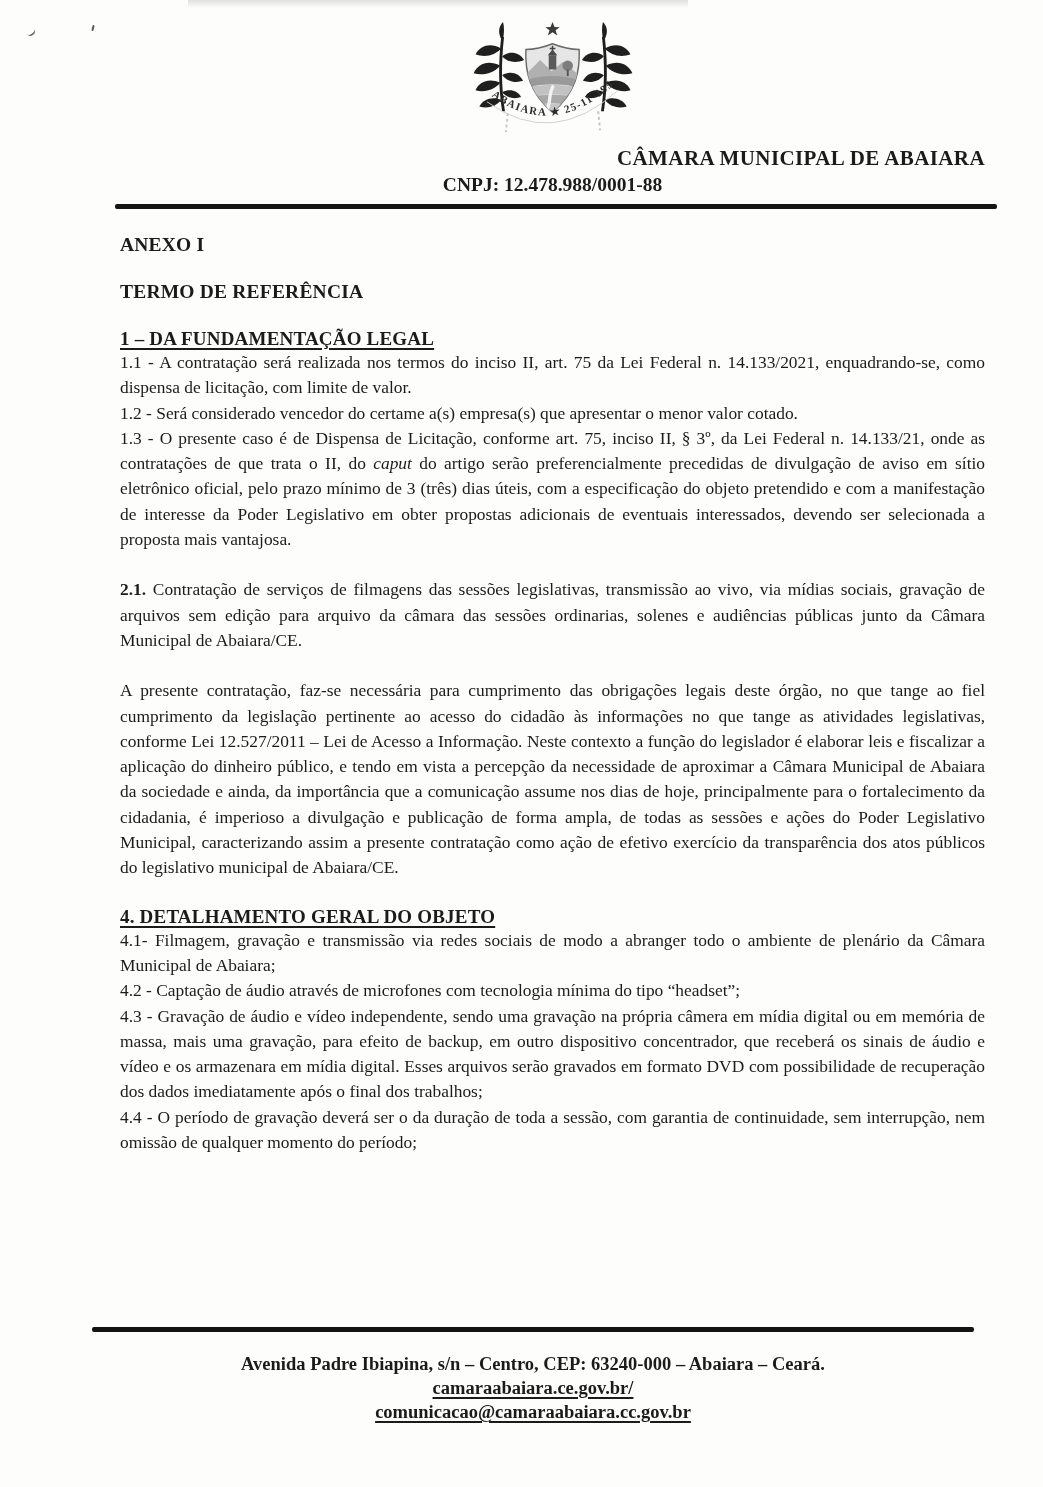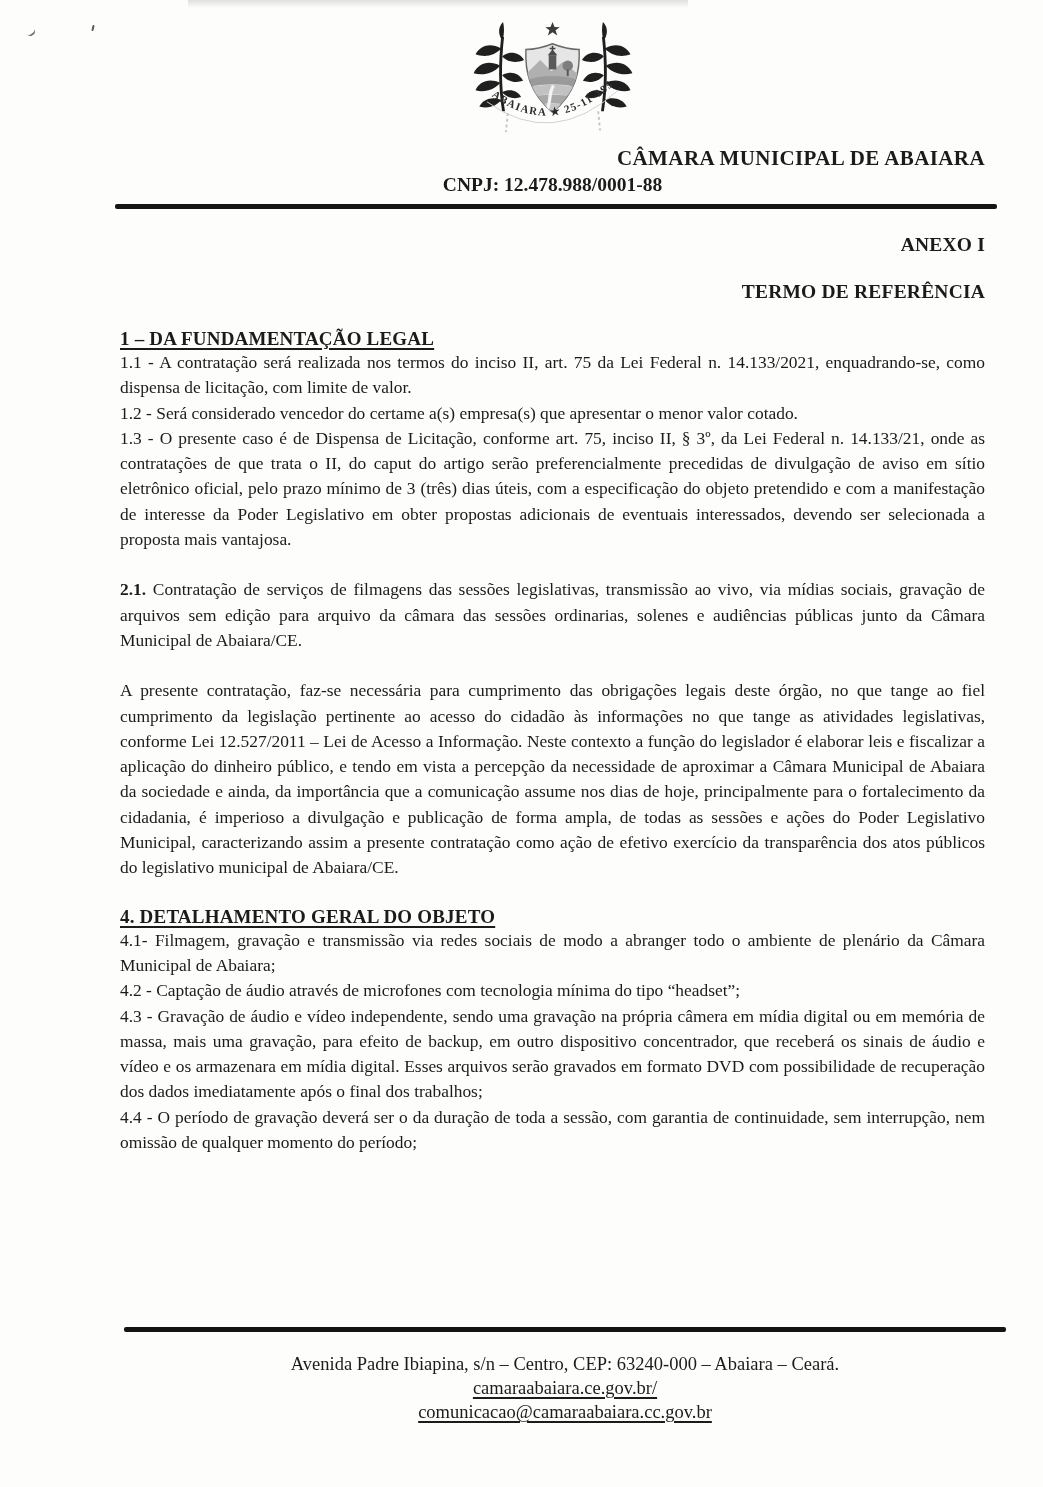--- a/index.html
+++ b/index.html
@@ -17,31 +17,31 @@
     background:#5a5a5a;border-radius:1px;transform:rotate(14deg);}
 
   .content{position:absolute;left:120px;top:0;width:865px;}
 
   .crest{display:block;margin:20px auto 0;width:178px;height:116px;}
 
   .org-name{text-align:right;font-weight:bold;font-size:21px;letter-spacing:.4px;margin-top:10px;}
   .cnpj{text-align:center;font-weight:bold;font-size:19.5px;margin-top:3px;}
   .rule-top{height:5px;background:#151515;margin:8px -12px 0 -5px;border-radius:2px;}
 
-  .doc-title{text-align:right;font-weight:bold;font-size:19.5px;margin-top:25px;letter-spacing:.2px;}
+  .doc-title{text-align:left;font-weight:bold;font-size:19.5px;margin-top:25px;letter-spacing:.2px;}
 
   .sections{margin-top:21px;}
   .section{margin-top:25px;}
   .sec-heading{font-weight:bold;font-size:19px;letter-spacing:.2px;
     text-decoration:underline;text-underline-offset:3px;text-decoration-thickness:2px;}
   .para{margin:0;text-align:justify;font-size:17.4px;line-height:25.3px;}
   .seg-b{font-weight:bold;}
-  .seg-i{}
+  .seg-i{font-style:italic;}
 
-  .footer{position:absolute;left:124px;width:882px;top:1327px;text-align:center;font-weight:normal;}
+  .footer{position:absolute;left:92px;width:882px;top:1327px;text-align:center;font-weight:bold;}
   .rule-bottom{height:5px;background:#141414;border-radius:2px;}
   .footer-address{font-size:18.5px;margin-top:22px;}
   .footer-link{display:block;font-size:18.5px;margin-top:3px;
     text-decoration:underline;text-underline-offset:3px;text-decoration-thickness:2px;color:#1b1b1b;text-align:center;}
 </style>
 </head>
 <body>
 
 <div class="page">
   <div class="smudge"></div>

